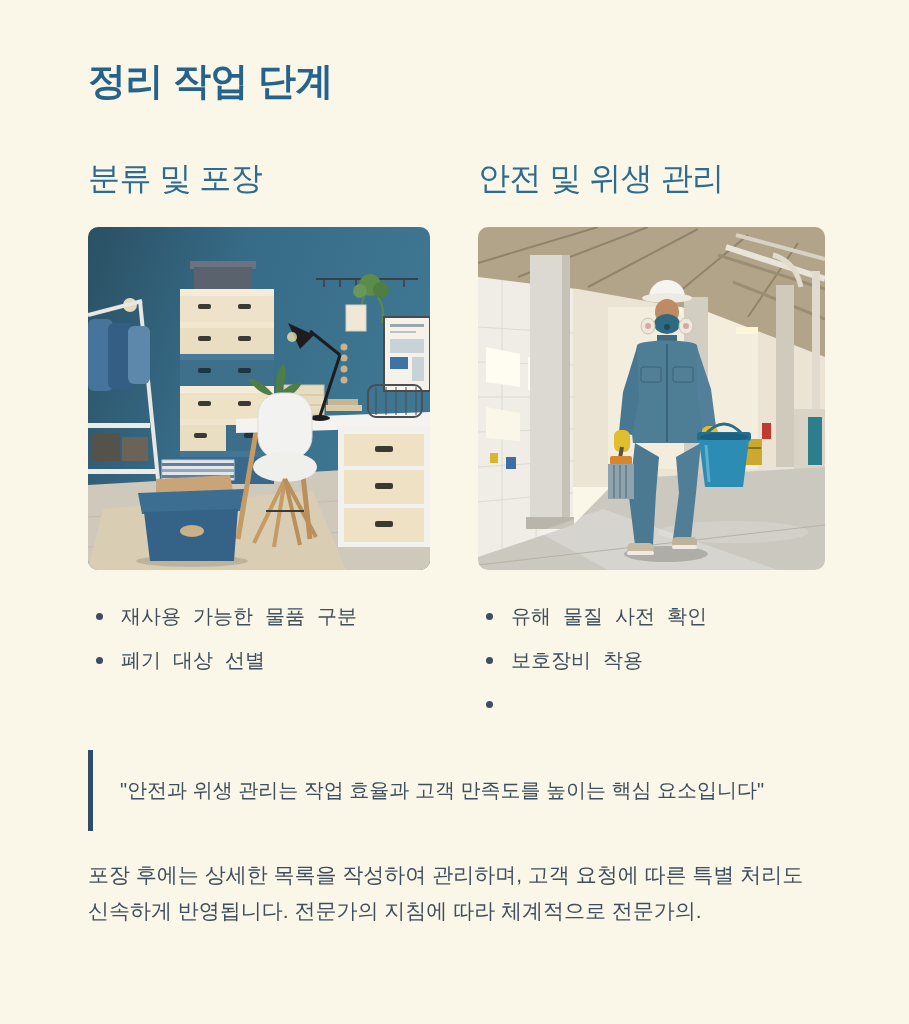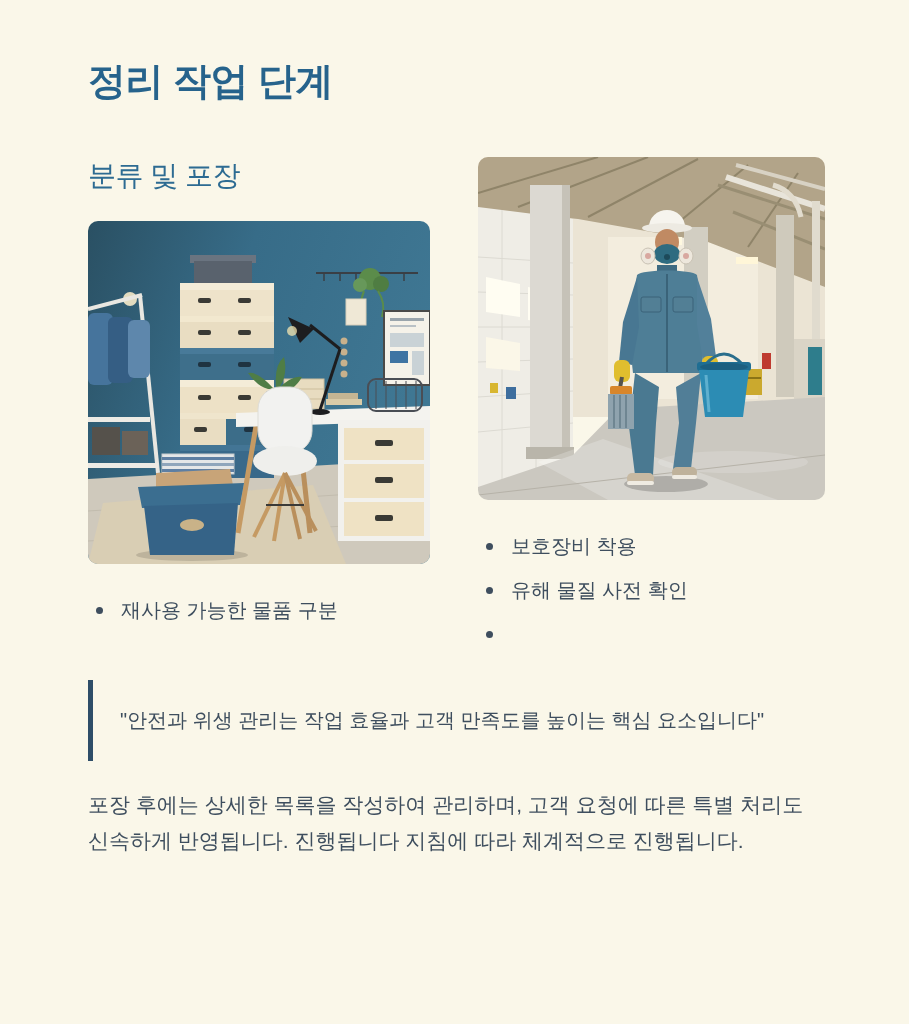--- a/index.html
+++ b/index.html
@@ -20,35 +20,36 @@
     color: #26638C;
     letter-spacing: -0.5px;
     margin-bottom: 50px;
   }
   .columns {
     display: grid;
     grid-template-columns: 342px 347px;
     column-gap: 48px;
   }
   h2.section-heading {
-    font-size: 28px; font-weight: 500;
+    font-size: 32px; font-weight: 500;
     color: #2D6B92;
     letter-spacing: -0.5px;
     margin-bottom: 26px;
   }
   .photo {
     width: 100%; height: 343px;
     border-radius: 10px;
     overflow: hidden;
     line-height: 0;
   }
   .photo svg { width: 100%; height: 100%; display: block; }
   ul.bullets {
     list-style: none;
     margin-top: 24px;
+    font-family: Liberation Mono, monospace;
   }
   ul.bullets li {
     display: flex; align-items: center;
     height: 44px;
     padding-left: 8px;
     gap: 18px;
     font-size: 20px;
     color: #3E4E5E;
   }
   .dot {
@@ -240,24 +241,29 @@
             <ellipse cx="104" cy="304" rx="12" ry="6" fill="#C9B288"></ellipse>
           </g>
         </svg>
       </div>
 
       <ul class="bullets">
         <li>
             <span class="dot"></span>
             <span>재사용 가능한 물품 구분</span>
           </li>
+        <li>
+            <span class="dot"></span>
+            <span>폐기 대상 선별</span>
+          </li>
       </ul>
     </section>
 
     <section class="col">
+      <h2 class="section-heading">안전 및 위생 관리</h2>
 
       <div class="photo">
         <svg viewBox="0 0 347 343" preserveAspectRatio="none">
 
           <rect x="0" y="0" width="347" height="260" fill="#EBE4D4"></rect>
           <rect x="130" y="80" width="150" height="162" fill="#F3EDDE"></rect>
 
           <g>
             <polygon points="0,0 347,0 347,130 230,85 100,62 0,52" fill="#B2A489"></polygon>
             <line x1="120" y1="0" x2="0" y2="36" stroke="#8F8469" stroke-width="2"></line>
@@ -366,33 +372,33 @@
               <line x1="142" y1="238" x2="142" y2="271" stroke="#6F8692" stroke-width="2"></line>
               <line x1="148" y1="238" x2="148" y2="271" stroke="#6F8692" stroke-width="2"></line>
             </g>
           </g>
         </svg>
       </div>
 
       <ul class="bullets">
         <li>
             <span class="dot"></span>
-            <span>보호장비 착용</span>
+            <span>유해 물질 사전 확인</span>
           </li>
         <li>
             <span class="dot"></span>
-            <span>유해 물질 사전 확인</span>
+            <span>보호장비 착용</span>
           </li>
         <li>
             <span class="dot"></span>
           </li>
       </ul>
     </section>
 
   </div>
 
   <blockquote class="quote">
     <p>"안전과 위생 관리는 작업 효율과 고객 만족도를 높이는 핵심 요소입니다"</p>
   </blockquote>
 
-  <p class="closing">포장 후에는 상세한 목록을 작성하여 관리하며, 고객 요청에 따른 특별 처리도 신속하게 반영됩니다. 진행됩니다 지침에 따라 체계적으로 진행됩니다.</p>
+  <p class="closing">포장 후에는 상세한 목록을 작성하여 관리하며, 고객 요청에 따른 특별 처리도 신속하게 반영됩니다. 전문가의 지침에 따라 체계적으로 전문가의.</p>
 
 </div>
 
 </body></html>

